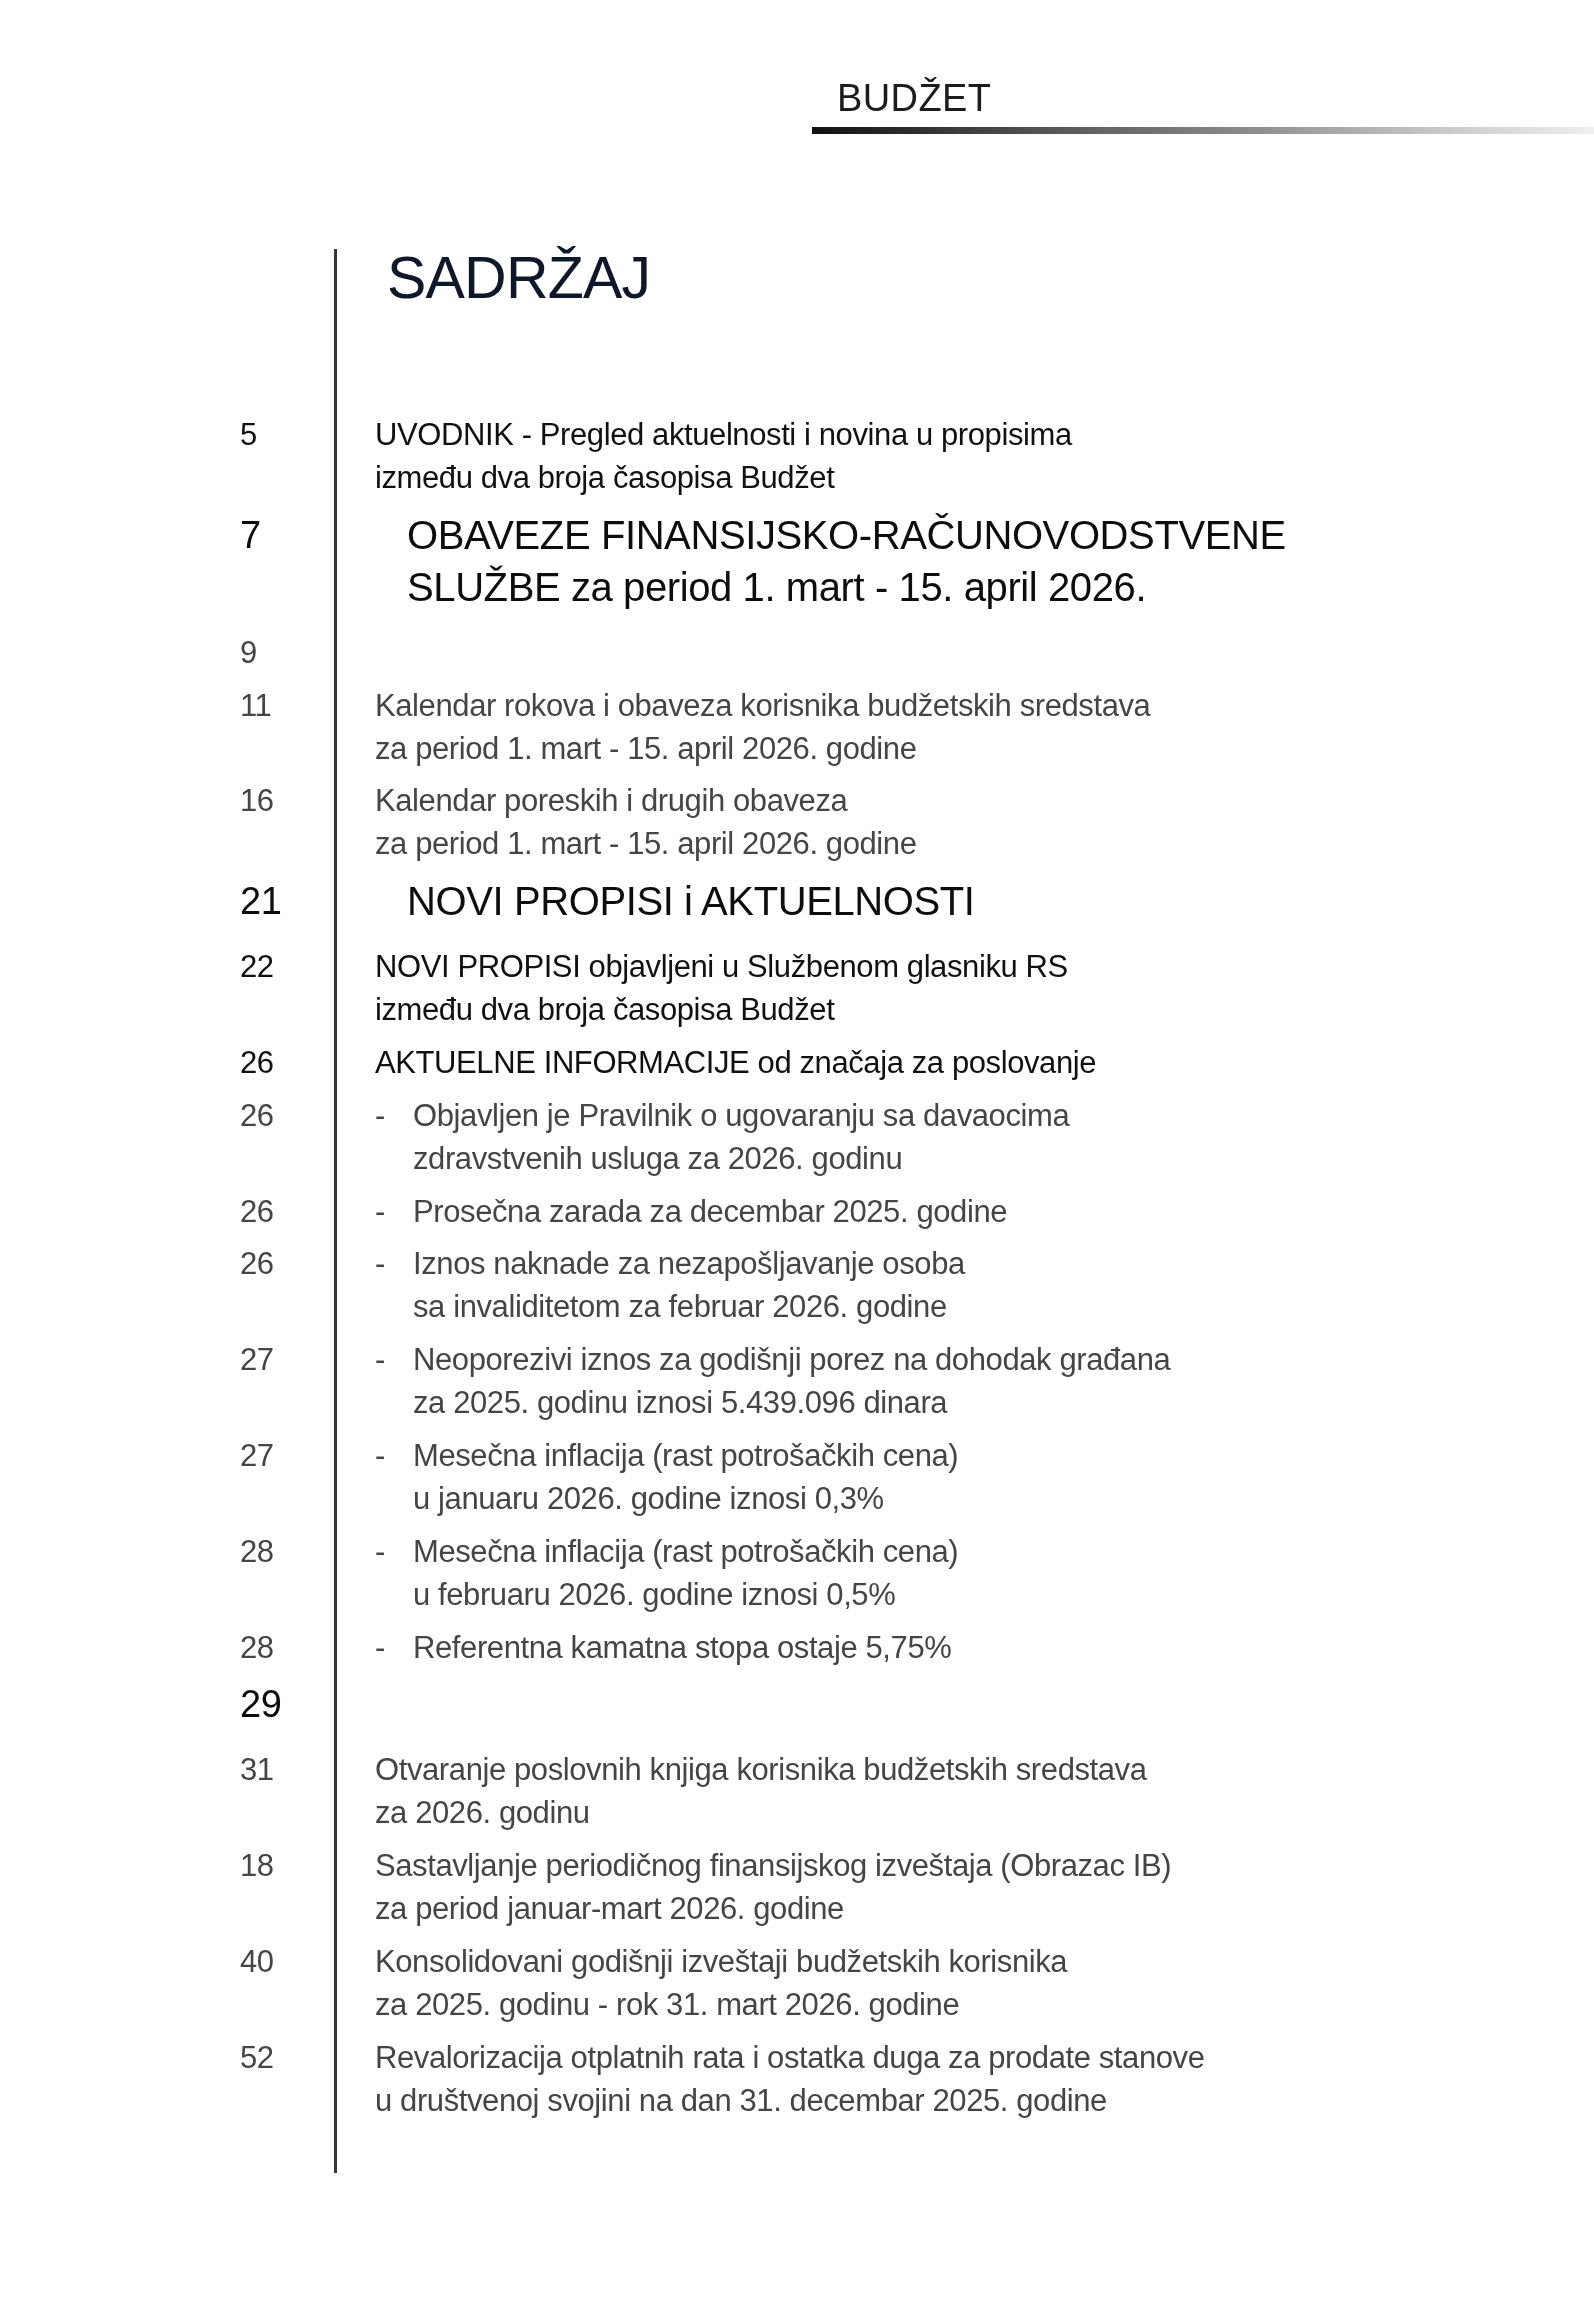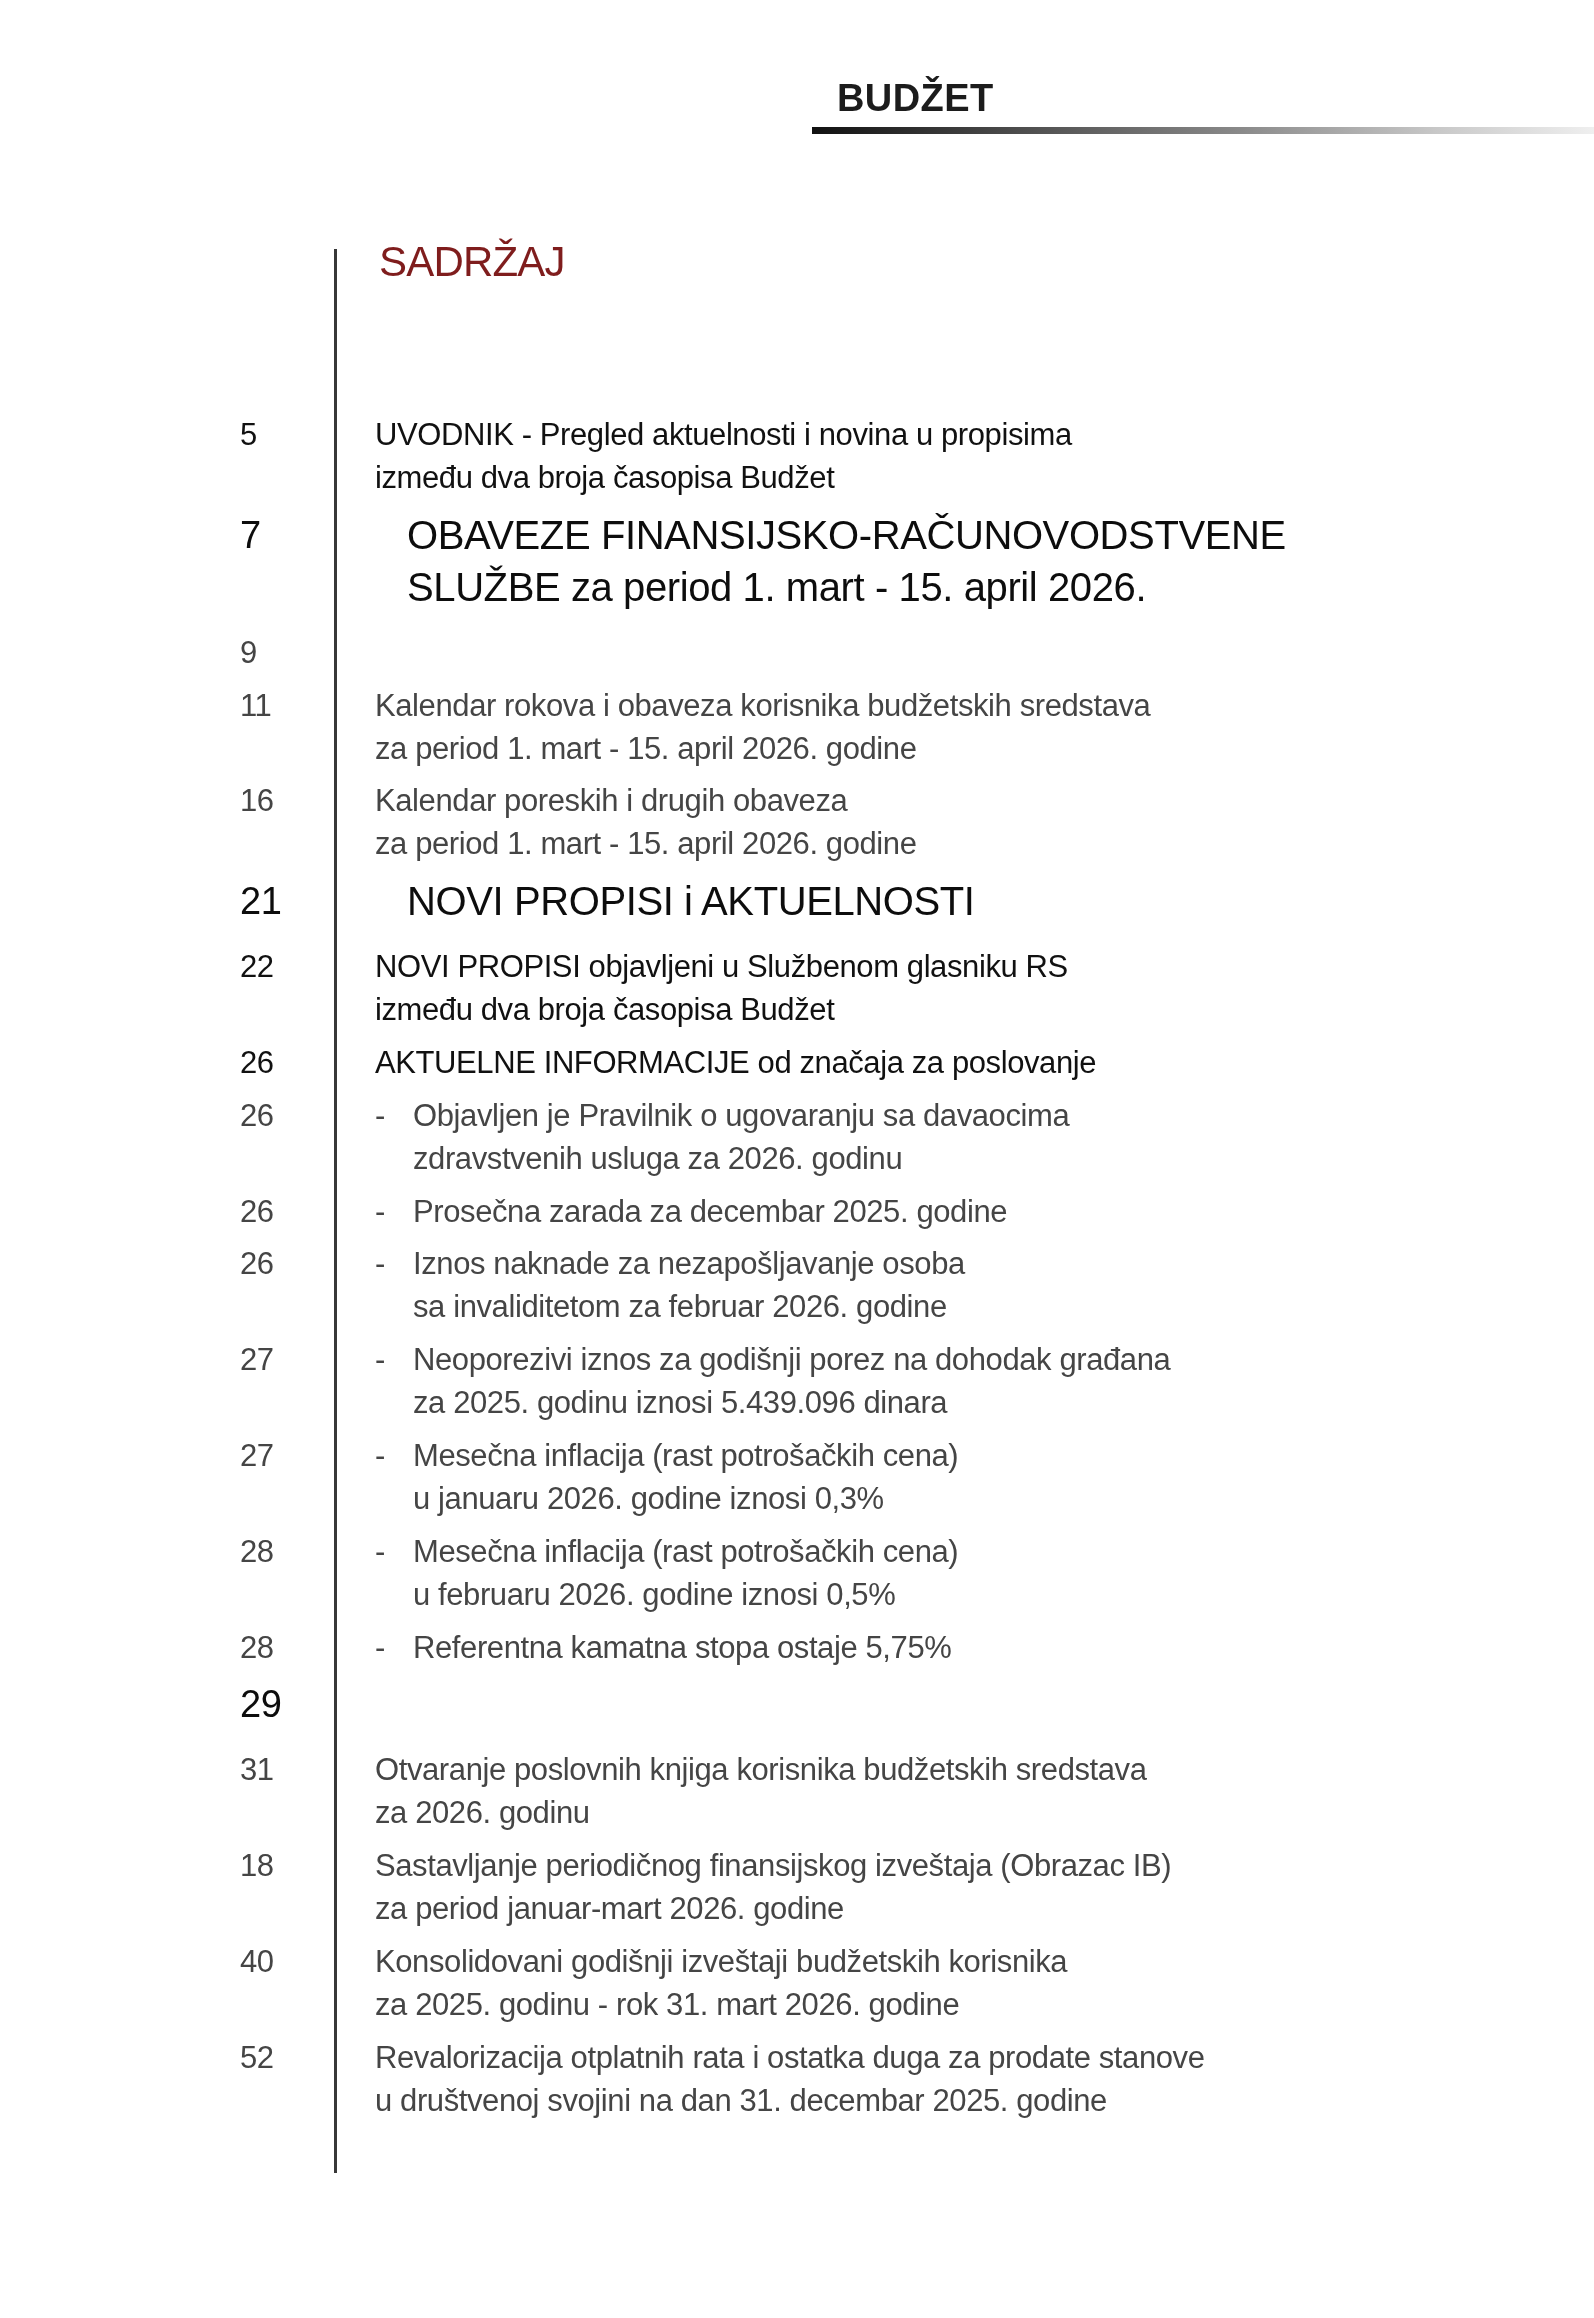--- a/index.html
+++ b/index.html
@@ -15,35 +15,35 @@
     background:#ffffff;
     font-family:"Liberation Sans", sans-serif;
     color:var(--ink-body);
     position:relative;
     overflow:hidden;
   }
   
   .brand{
     position:absolute; left:837px; top:79px;
     font-size:38px; line-height:1;
-    font-weight:700; letter-spacing:0.4px;
+    font-weight:400; letter-spacing:0.4px;
     color:#1c1c1c;
   }
   .brand-rule{
     position:absolute; left:812px; top:127px;
     width:782px; height:7.4px;
     background:linear-gradient(90deg,#111111 0%,#4a4a4a 25%,#8a8a8a 55%,#c8c8c8 80%,#efefef 100%);
   }
   
   .page-title{
     position:absolute; left:375px; top:236px;
-    margin:4px;
-    font-size:42px; line-height:1.05;
+    margin:12px;
+    font-size:59px; line-height:1.05;
     font-weight:400; letter-spacing:-0.8px;
-    color:#7f1d1d;
+    color:#0f172a;
   }
   
   .vrule{
     position:absolute; left:334px; top:249px;
     width:2.5px; height:1924px;
     background:var(--rule);
   }
   
   .toc{
     position:absolute; left:0; top:413px; width:1594px;

